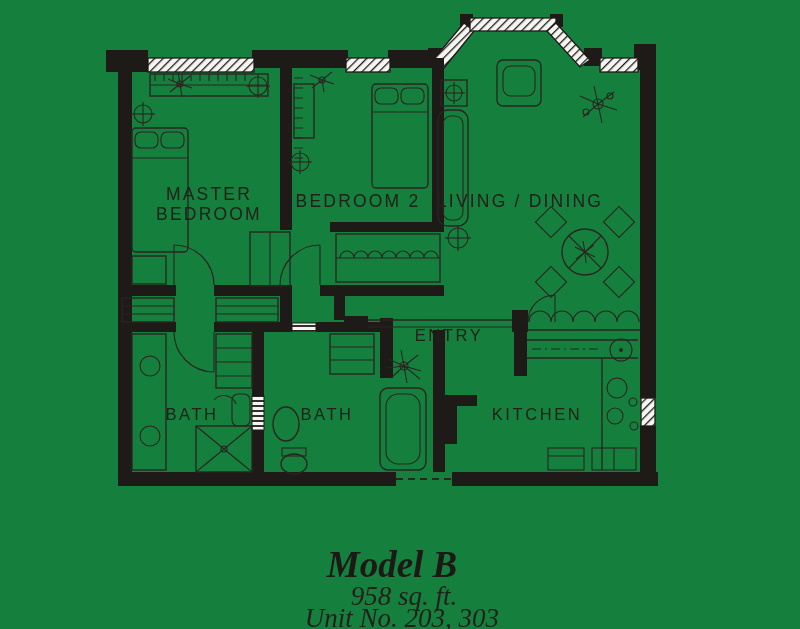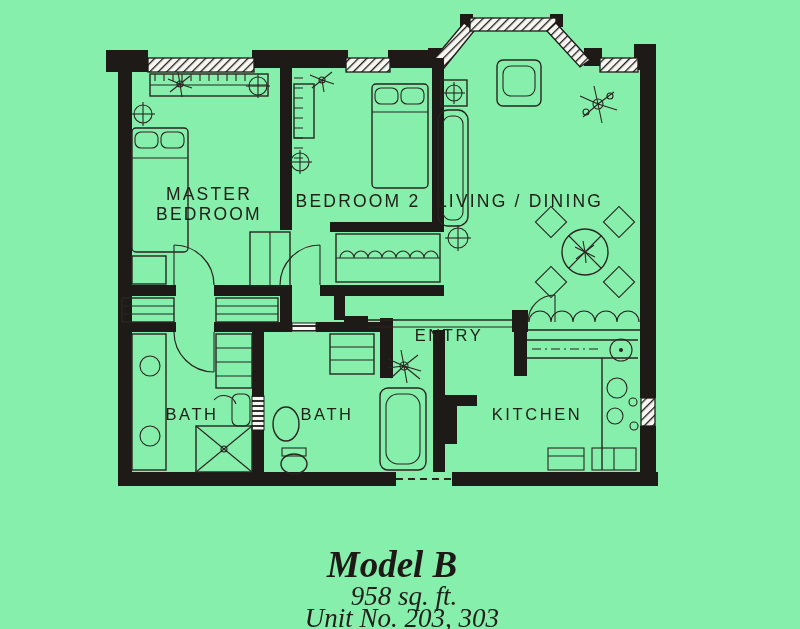--- a/index.html
+++ b/index.html
@@ -1,18 +1,18 @@
 <!DOCTYPE html>
 <html><head>
 <meta charset="utf-8">
 <style>
   html,body{margin:0;padding:0;}
   .page{
     width:800px;height:629px;position:relative;overflow:hidden;
-    background:#86efac;
+    background:#15803d;
     font-family:"Liberation Sans",sans-serif;
   }
   svg text{ user-select:none; }
   .room-label{
     font-family:"Liberation Sans",sans-serif;
     font-size:17.5px; letter-spacing:2.2px; fill:#232019;
   }
   .room-label-sm{
     font-family:"Liberation Sans",sans-serif;
     font-size:16.5px; letter-spacing:2.6px; fill:#232019;

